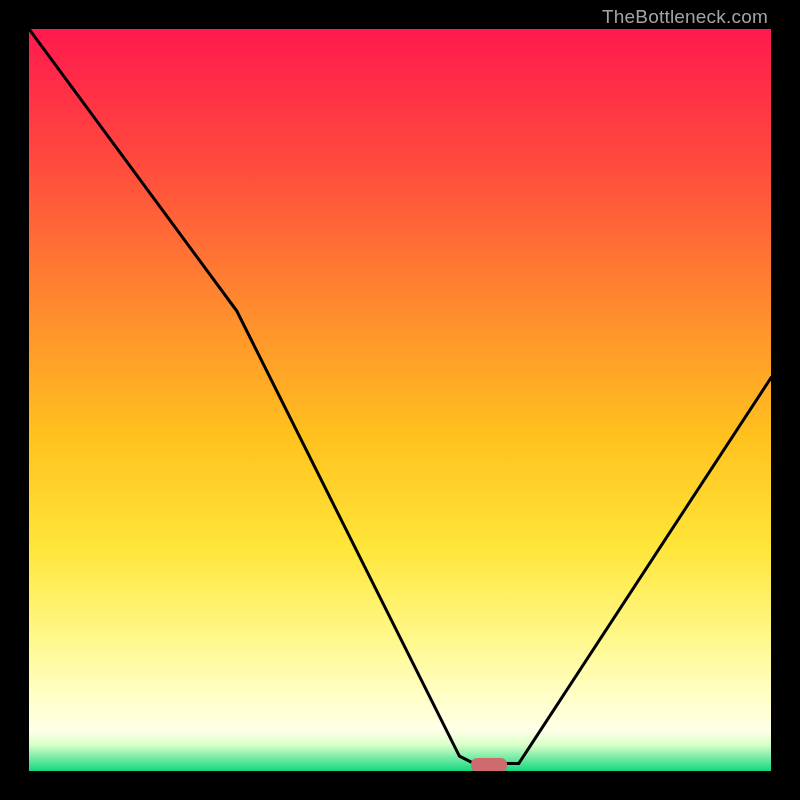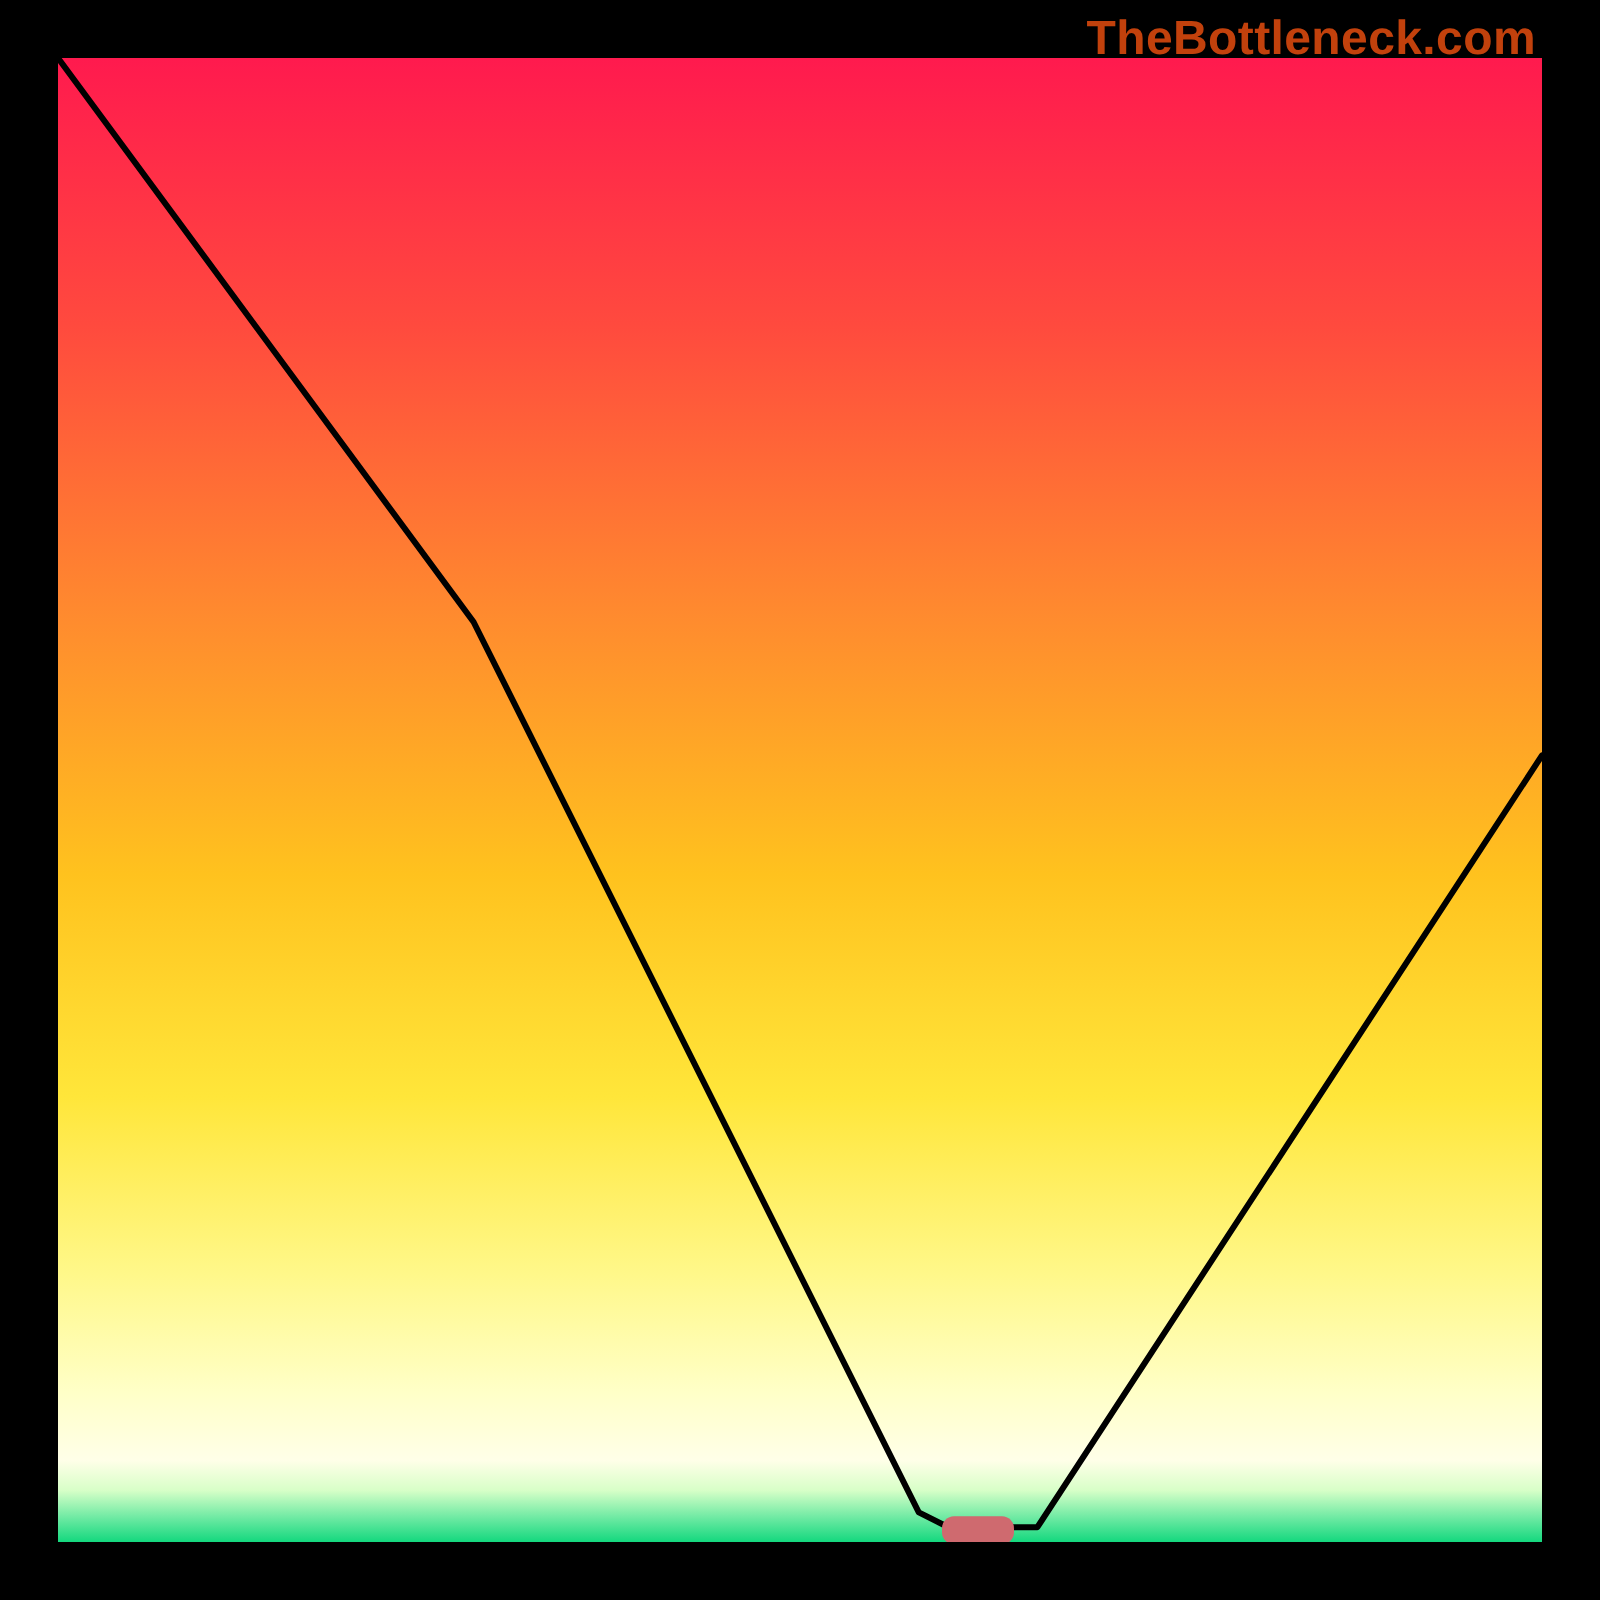--- a/index.html
+++ b/index.html
@@ -22,23 +22,23 @@
     left: 29px;
     top: 29px;
     width: 742px;
     height: 742px;
     overflow: hidden;
   }
   .watermark {
     position: absolute;
     top: 6px;
     right: 32px;
-    color: #c2410c;
-    font-size: 24px;
-    font-weight: 700;
+    color: #a3a3a3;
+    font-size: 19px;
+    font-weight: 400;
     letter-spacing: 0.2px;
     user-select: none;
   }
   svg {
     display: block;
   }
 </style>
 </head>
 <body>
 

